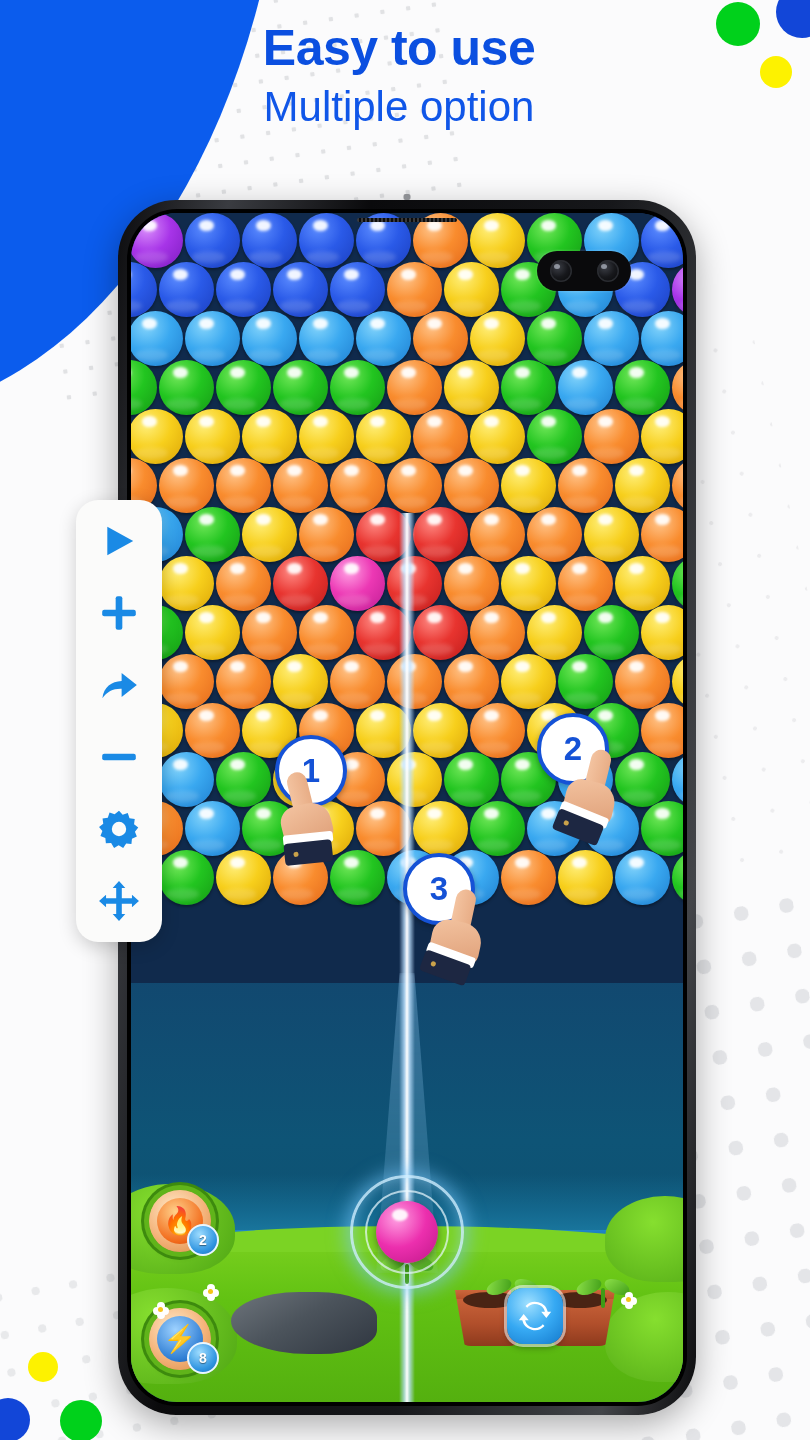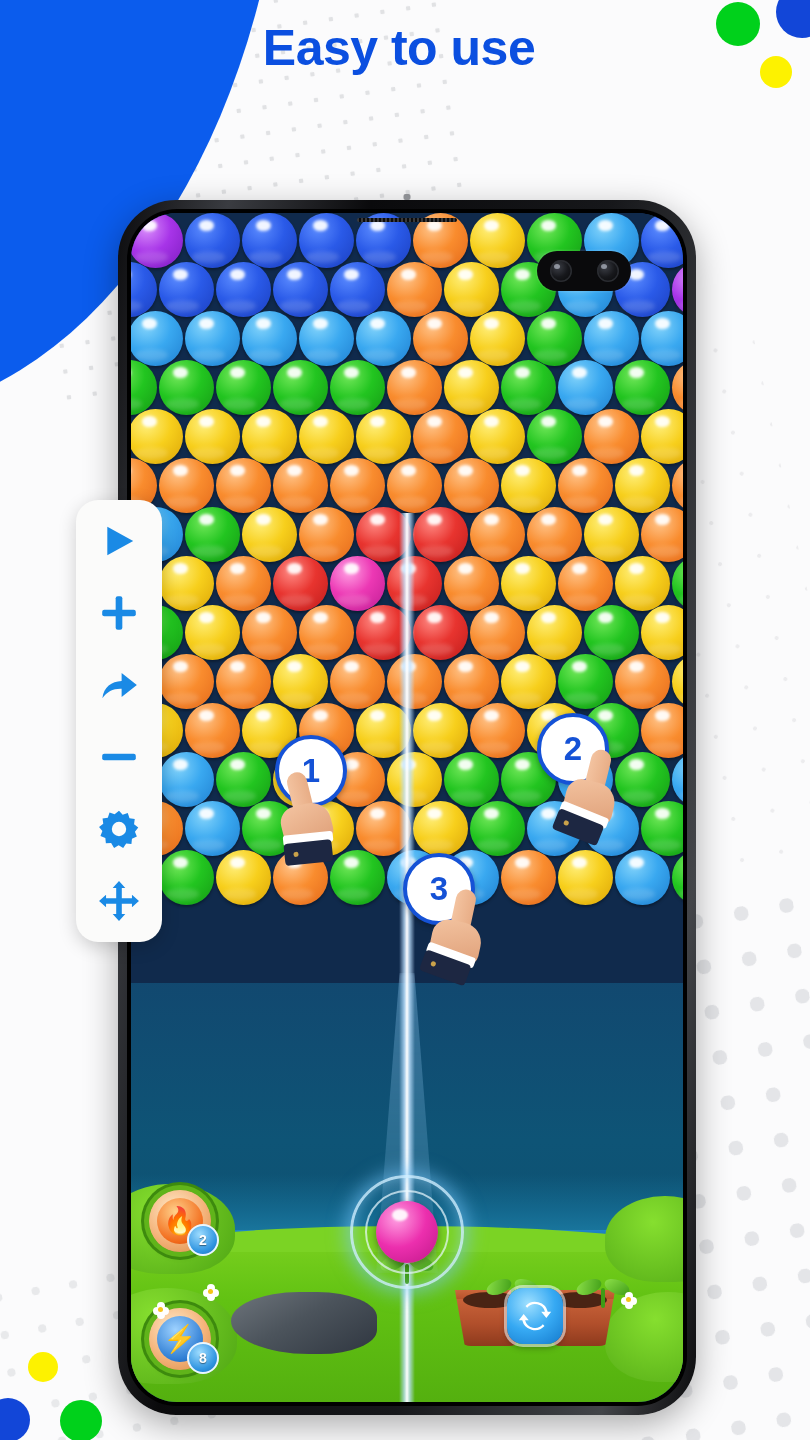--- a/index.html
+++ b/index.html
@@ -348,20 +348,21 @@
     <div class="deco-circle" style="left: 716px; top: 2px; width: 44px; height: 44px; background: rgb(0, 209, 27);"></div>
     <div class="deco-circle" style="left: 776px; top: -14px; width: 52px; height: 52px; background: rgb(18, 70, 216);"></div>
     <div class="deco-circle" style="left: 760px; top: 56px; width: 32px; height: 32px; background: rgb(253, 242, 0);"></div>
     <div class="deco-circle" style="left: 28px; top: 1352px; width: 30px; height: 30px; background: rgb(253, 242, 0);"></div>
     <div class="deco-circle" style="left: -14px; top: 1398px; width: 44px; height: 44px; background: rgb(18, 70, 216);"></div>
     <div class="deco-circle" style="left: 60px; top: 1400px; width: 42px; height: 42px; background: rgb(0, 209, 27);"></div>
   </div>
 
 <div id="headings">
   <h1 id="title-main">Easy to use</h1>
+  <h2 id="title-sub">Multiple option</h2>
 </div>
 
 <div id="phone">
   <div id="sensor-dot"></div>
   <div id="phone-inner">
     <div id="screen">
       <div id="speaker"></div>
 
       <div id="game-bg"></div>
 

